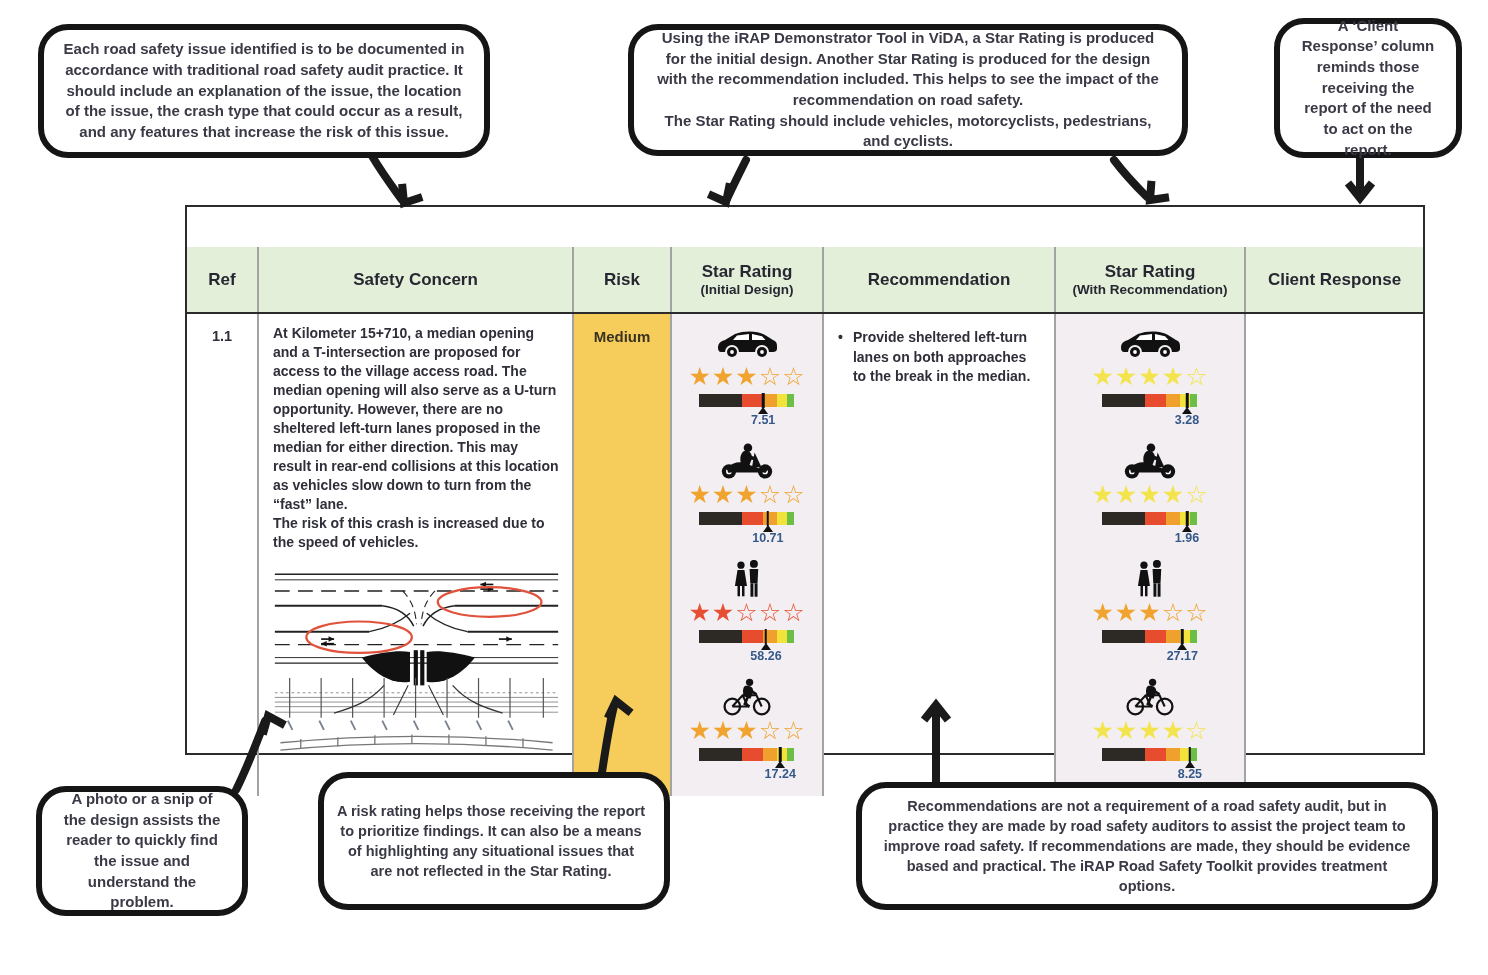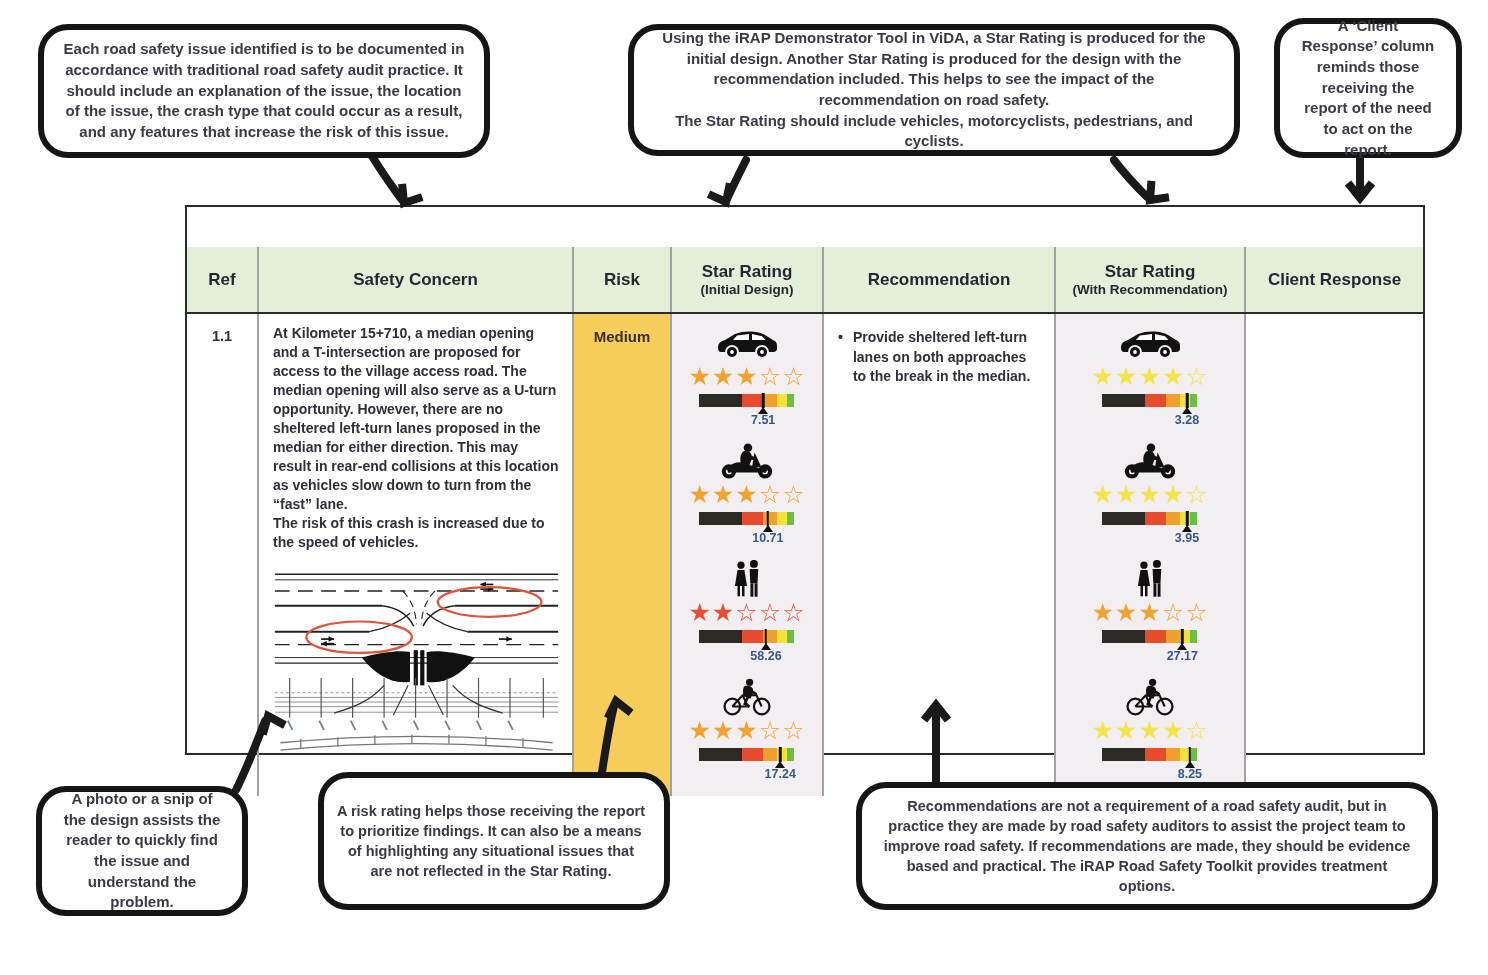--- a/index.html
+++ b/index.html
@@ -5,21 +5,21 @@
   html,body{margin:0;padding:0;background:#fff;}
   #page{position:relative;width:1488px;height:975px;background:#fff;overflow:hidden;
         font-family:"Liberation Sans","DejaVu Sans",sans-serif;color:#2f2f3a;}
 
   
   .callout{position:absolute;background:#fff;border:6px solid #151515;border-radius:30px;
            display:flex;align-items:center;justify-content:center;text-align:center;
            font-weight:bold;color:#3a3a47;line-height:1.38;padding:10px 18px;box-sizing:border-box;z-index:3;}
   .preline{white-space:pre-line;}
   #co-tl{left:38px;top:24px;width:452px;height:134px;font-size:15px;}
-  #co-tm{left:628px;top:24px;width:612px;height:132px;font-size:15px;}
+  #co-tm{left:628px;top:24px;width:560px;height:132px;font-size:15px;}
   #co-tr{left:1274px;top:18px;width:188px;height:140px;font-size:15px;}
   #co-bl{left:36px;top:786px;width:212px;height:130px;font-size:15px;}
   #co-bm{left:318px;top:772px;width:352px;height:138px;font-size:14.5px;padding-left:12px;}
   #co-br{left:856px;top:782px;width:582px;height:128px;font-size:14.5px;}
 
   
   #arrows{position:absolute;left:0;top:0;width:1488px;height:975px;z-index:2;pointer-events:none;}
   #arrows path{stroke:#1a1a1a;fill:none;}
   .stem{stroke-width:8;stroke-linecap:round;}
   .head{stroke-width:8;stroke-linejoin:miter;}
@@ -385,21 +385,21 @@
           <div class="bar-wrap">
             <div class="bar">
                 <div style="flex: 0 0 45%; background: rgb(45, 42, 38);"></div>
                 <div style="flex: 0 0 22%; background: rgb(231, 76, 46);"></div>
                 <div style="flex: 0 0 15%; background: rgb(240, 160, 44);"></div>
                 <div style="flex: 0 0 10%; background: rgb(242, 226, 60);"></div>
                 <div style="flex: 0 0 8%; background: rgb(108, 190, 69);"></div>
               </div>
             <div class="marker-line" style="left: 89%;"></div>
             <div class="marker-tri" style="left: 89%;"></div>
-            <div class="score" style="left: 89%;">3.95</div>
+            <div class="score" style="left: 89%;">1.96</div>
           </div>
         </div>
           <div class="sr-group">
           <svg class="mode-icon">
               <use href="#sym-ped"></use>
             </svg>
           <div class="stars"><span style="color: rgb(240, 163, 47);">★</span><span style="color: rgb(240, 163, 47);">★</span><span style="color: rgb(240, 163, 47);">★</span><span style="color: rgb(240, 163, 47);">☆</span><span style="color: rgb(240, 163, 47);">☆</span></div>
           <div class="bar-wrap">
             <div class="bar">
                 <div style="flex: 0 0 45%; background: rgb(45, 42, 38);"></div>

